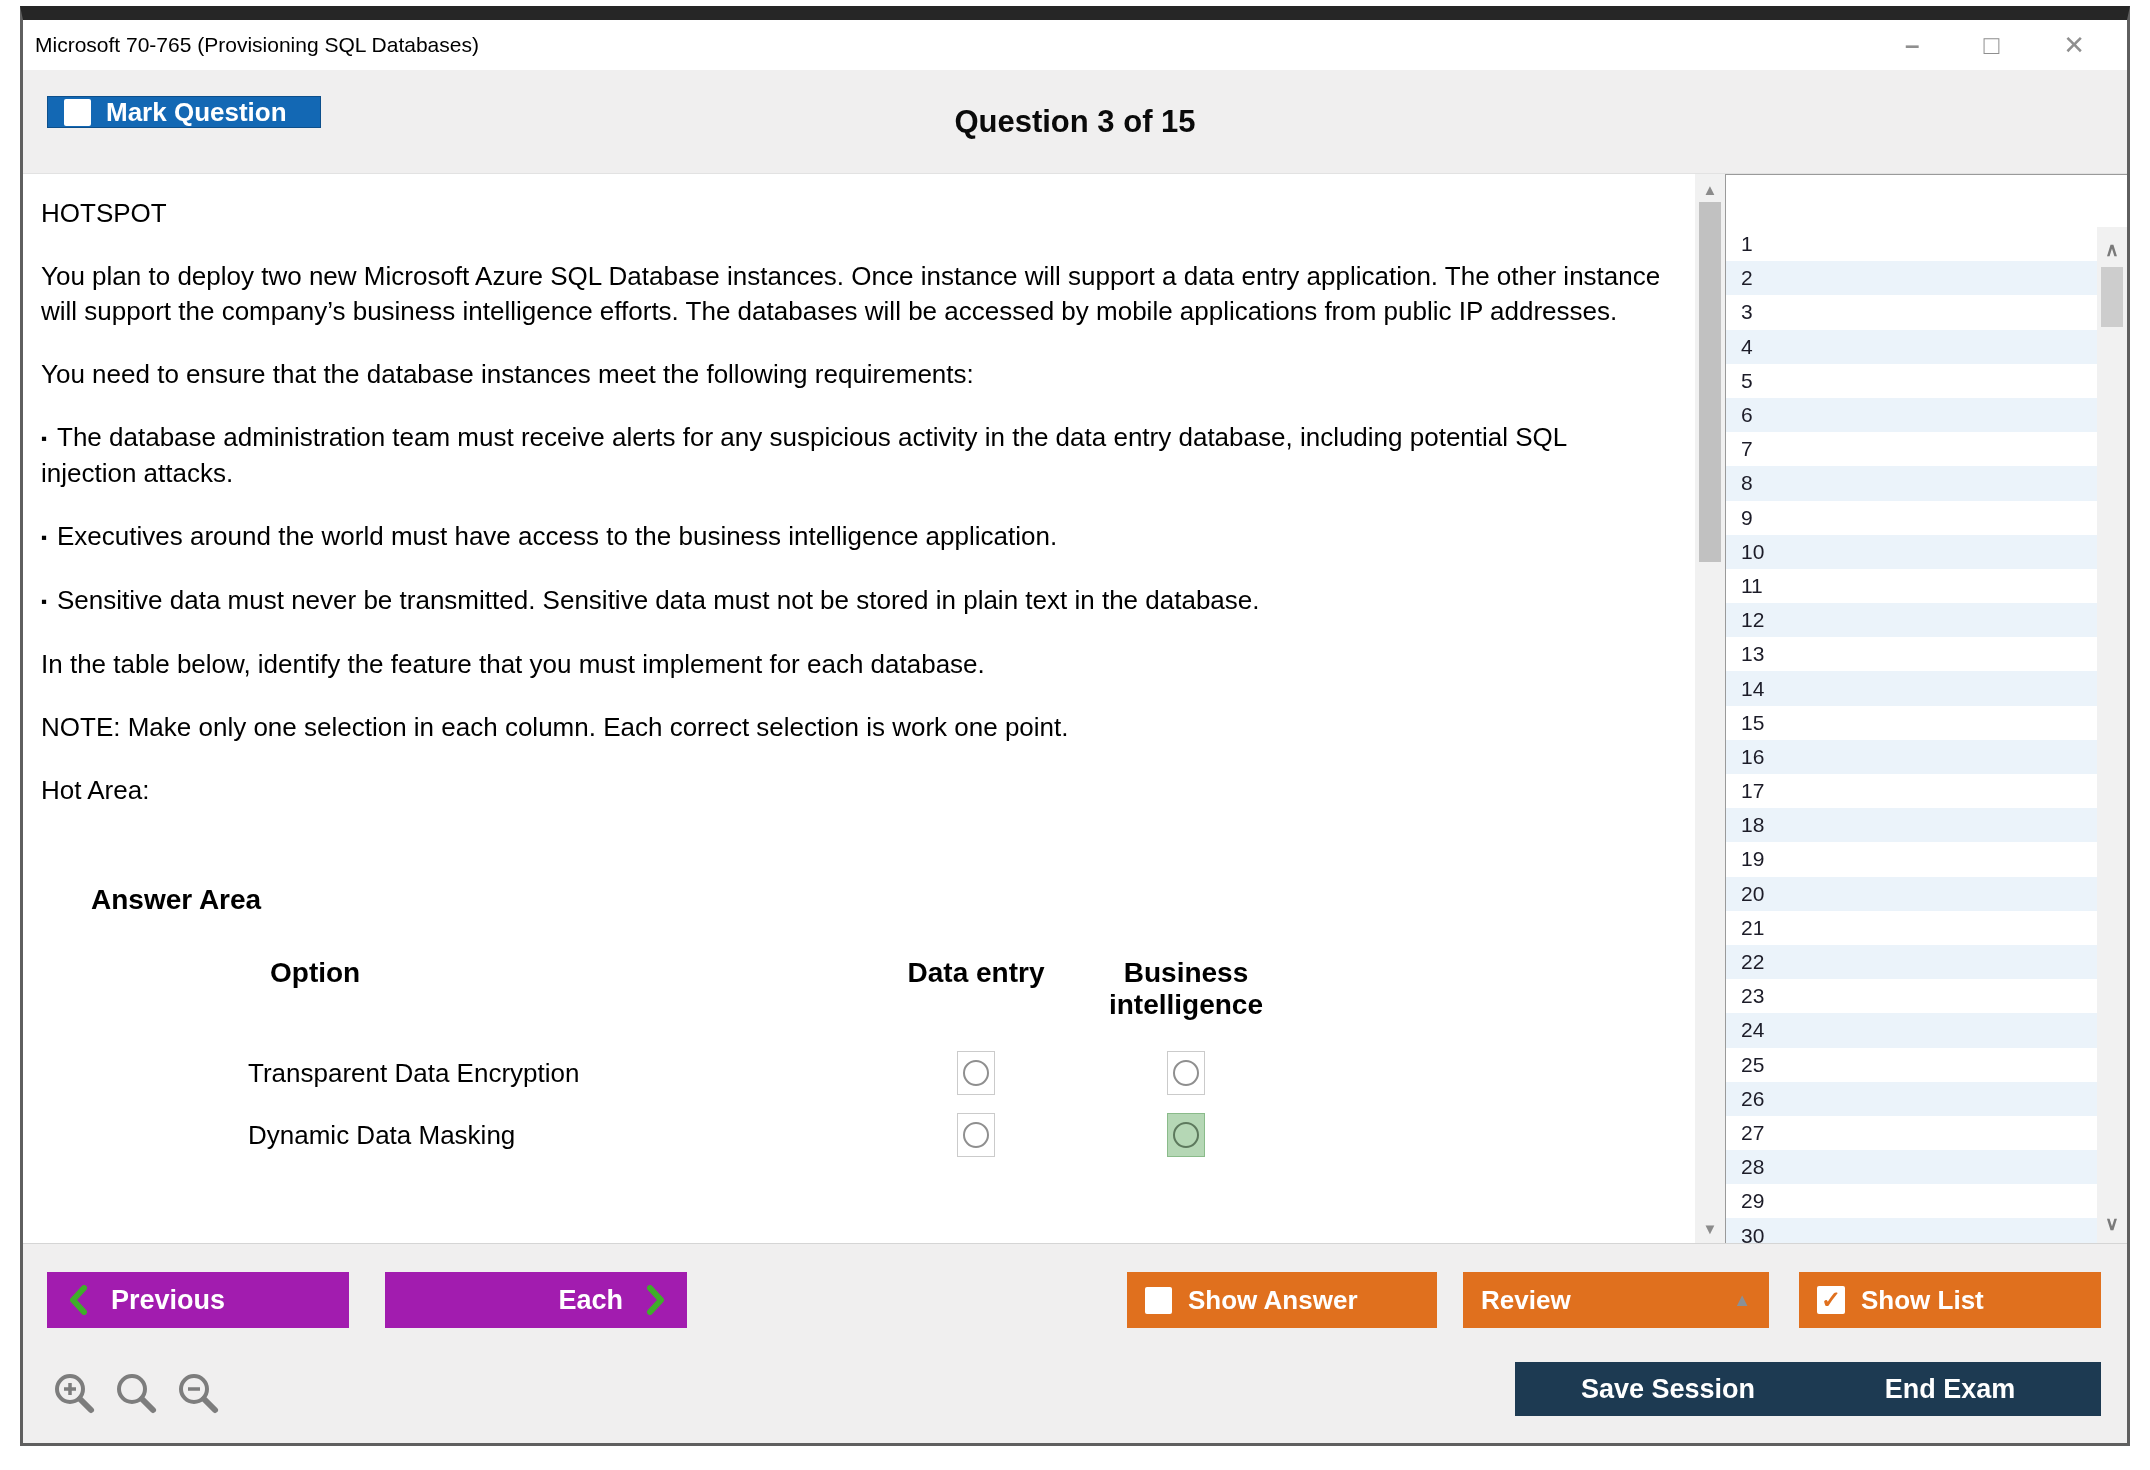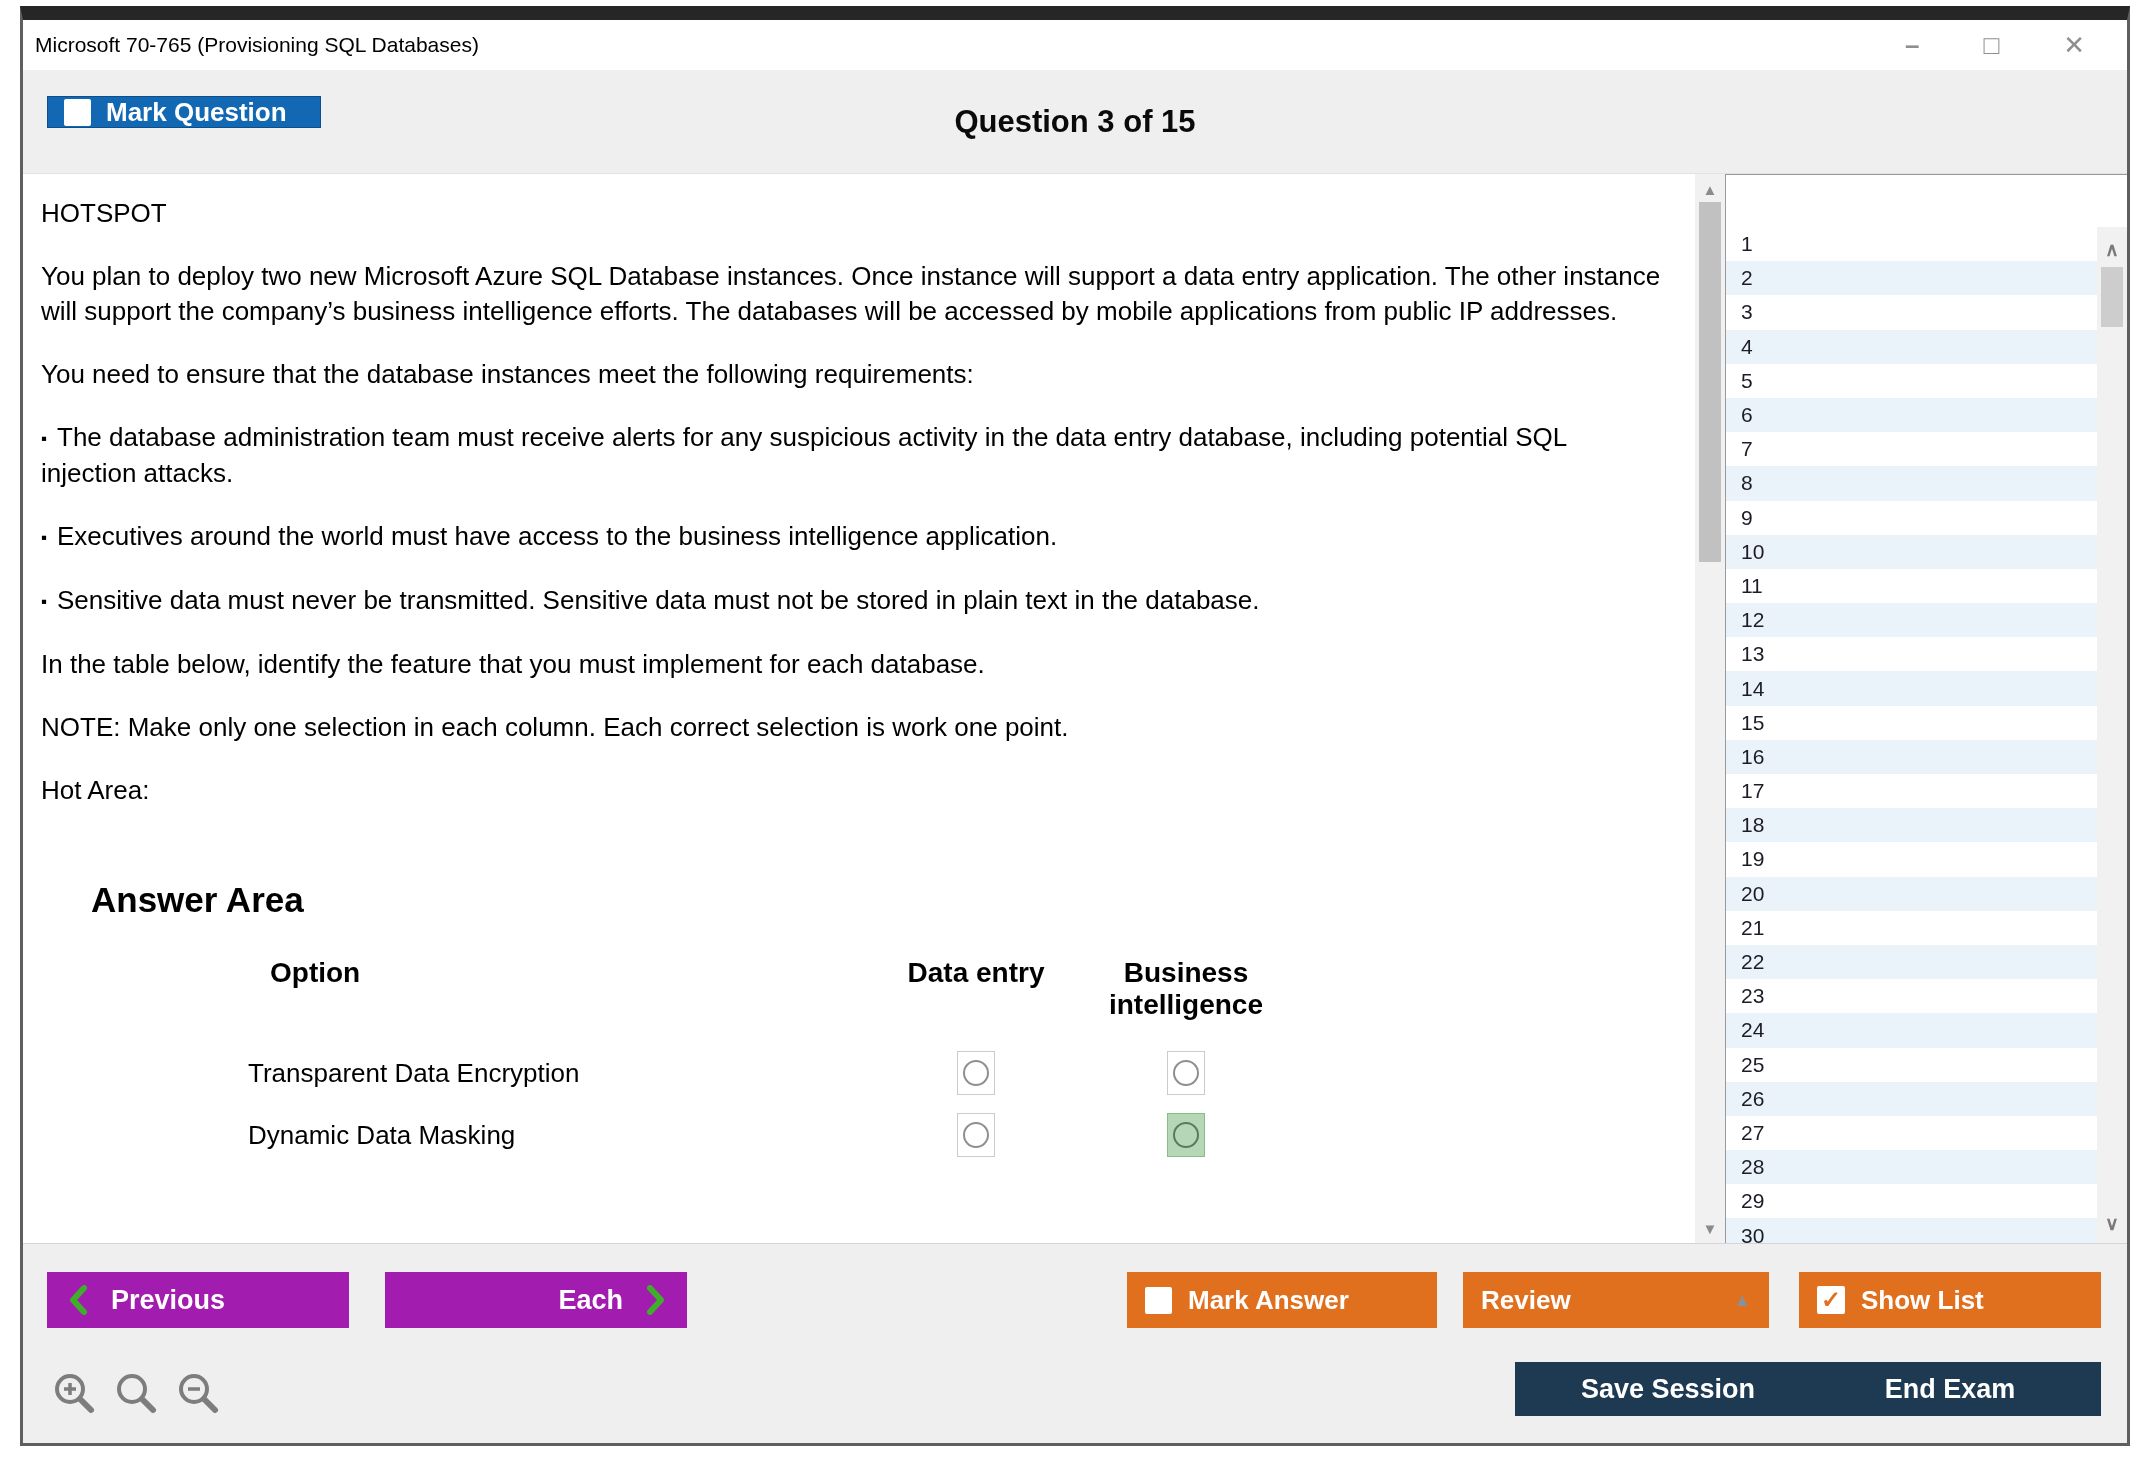--- a/index.html
+++ b/index.html
@@ -42,21 +42,21 @@
     display:flex; background:#fff;
   }
   .question-pane {
     flex:1 1 auto; min-width:0; overflow:hidden; background:#fff;
     padding:22px 12px 0 18px; font-size:26px; line-height:35px; color:#000;
   }
   .qp p { margin:0 0 28px 0; max-width:1625px; }
   .bullet-glyph { font-size:17px; vertical-align:2px; margin-right:10px; }
   
   .answer-area { margin-top:74px; margin-left:50px; }
-  .aa-title { font-size:35px; font-weight:bold; margin-bottom:40px; }
+  .aa-title { font-size:28px; font-weight:bold; margin-bottom:40px; }
   .aa-head { display:flex; align-items:flex-start; font-weight:bold; font-size:28px; line-height:32px; }
   .aa-head .c1 { width:780px; padding-left:179px; }
   .aa-row  .c1 { width:780px; padding-left:157px; font-size:26px; }
   .c2,.c3 { width:210px; display:flex; justify-content:center; text-align:center; }
   .aa-rows { margin-top:30px; }
   .aa-row { display:flex; align-items:center; margin-bottom:18px; }
   .radio-box {
     width:38px; height:44px; background:#fff; border:1px solid #cbcbcb;
     display:flex; align-items:center; justify-content:center; cursor:pointer;
   }
@@ -366,21 +366,21 @@
     </div>
     <div class="btn btn-blue btn-next">
       <span>Each</span>
       <svg class="chevron-svg" viewBox="0 0 22 30">
           <polyline points="5,3 16,15 5,27" fill="none" stroke="#3fae2a" stroke-width="6" stroke-linecap="round" stroke-linejoin="round"></polyline>
         </svg>
     </div>
 
     <div class="btn btn-orange btn-show-answer">
       <span class="checkbox-white"></span>
-      <span>Mark Answer</span>
+      <span>Show Answer</span>
     </div>
     <div class="btn btn-orange btn-review">
       <span>Review</span>
       <span class="review-arrow">▲</span>
     </div>
     <div class="btn btn-orange btn-show-list">
       <span class="checkbox-checked">✓</span>
       <span>Show List</span>
     </div>
 

